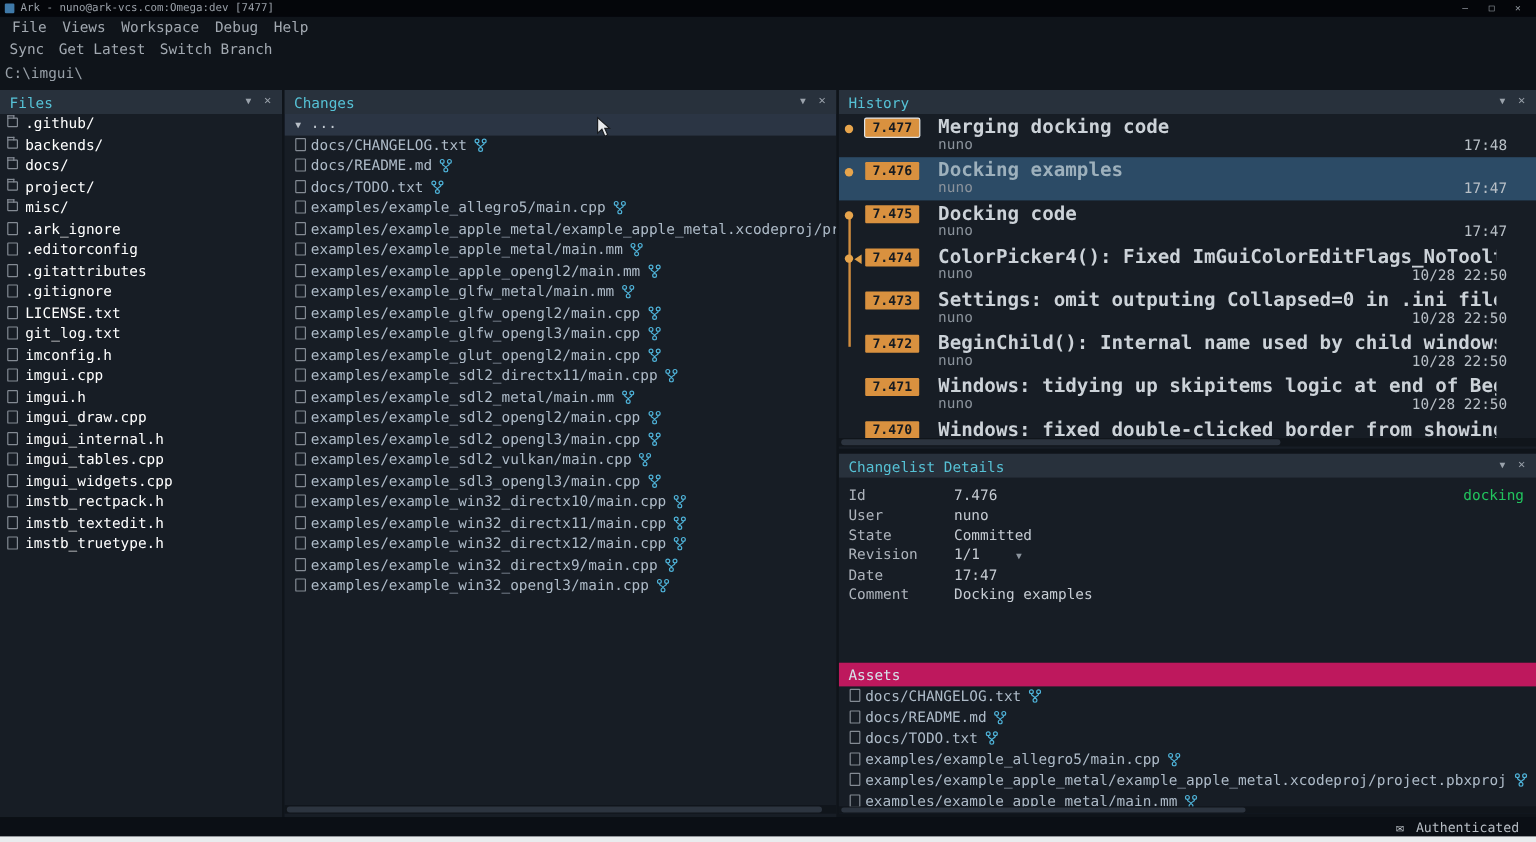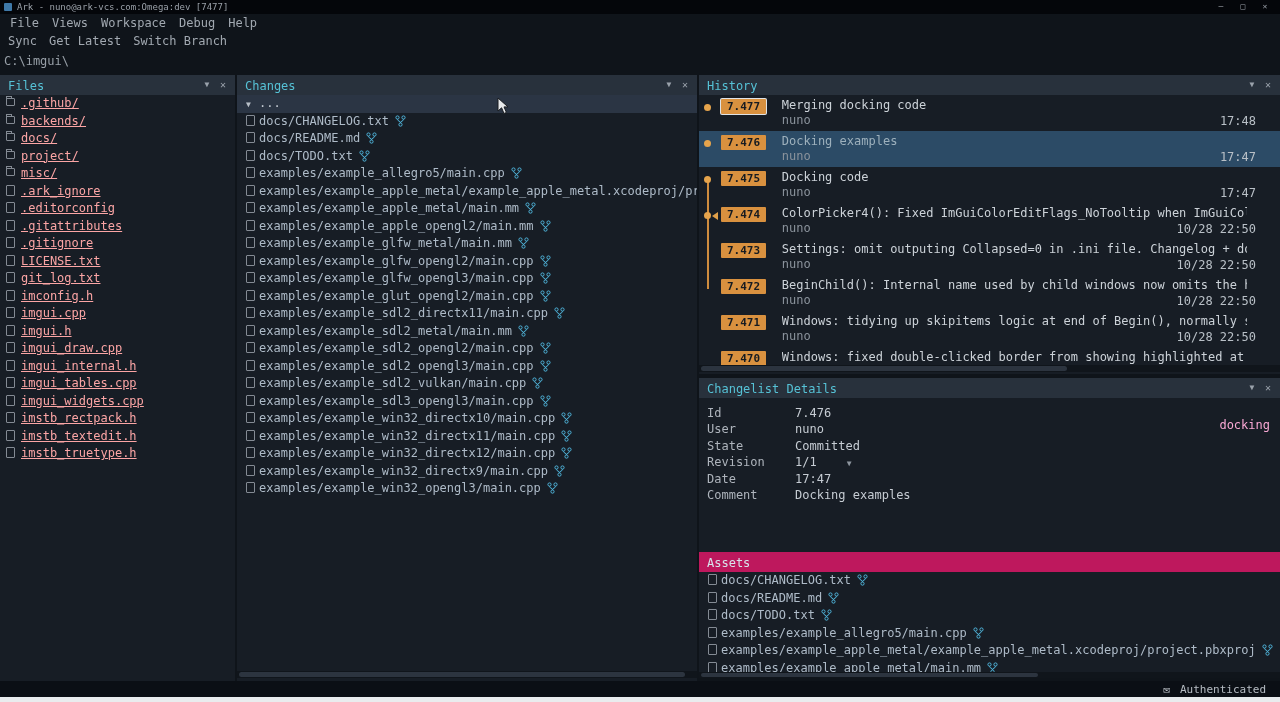--- a/index.html
+++ b/index.html
@@ -24,21 +24,21 @@
   .panel { position:absolute; background:#171d25; overflow:hidden; }
   .phead { position:relative; height:20px; background:#28313c; line-height:20px; }
   .ptitle { margin-left:8px; font-size:12px; color:#56c2d6; }
   .picons { position:absolute; right:4px; top:0; height:20px; display:flex; align-items:center; }
   .picon { width:16px; text-align:center; color:#9aa2ab; font-size:8px; cursor:default; }
   .picon.x { font-size:10px; }
 
   
   .files-panel { left:0; top:75px; width:235px; height:606px; }
   .list { position:absolute; left:0; right:0; top:20px; bottom:0; overflow:hidden; }
-  .frow { height:17.5px; line-height:17.5px; padding-left:6px; font-size:12px; color:#fca5a5; white-space:nowrap; overflow:hidden;text-decoration:underline; }
+  .frow { height:17.5px; line-height:17.5px; padding-left:6px; font-size:12px; color:#ffffff; white-space:nowrap; overflow:hidden; }
   .ficon { display:inline-block; width:9px; height:11px; border:1px solid #848b94; border-radius:1px; margin-right:6px; vertical-align:-1px; }
   .ficon.folder { height:8px; vertical-align:1px; position:relative; }
   .ficon.folder::before { content:""; position:absolute; left:-1px; top:-3px; width:4px; height:2px; border:1px solid #848b94; border-bottom:none; }
 
   
   .changes-panel { left:237px; top:75px; width:460px; height:606px; }
   .crow { height:17.5px; line-height:17.5px; padding-left:9px; font-size:12px; color:#aebbc8; white-space:nowrap; overflow:hidden; position:relative; }
   .crow .ficon { margin-right:4px; }
   .crow.root { background:#2b3544; color:#c3cad2; }
   .expander { display:inline-block; font-size:8px; color:#b9c0c8; width:13px; }
@@ -59,37 +59,37 @@
   .assets-panel .phead { background:#be185d; }
   .assets-panel .ptitle { color:#d7e4ec; }
 
   
   .hrow { position:relative; height:36px; padding:3px 6px 0 22px; white-space:nowrap; overflow:hidden; }
   .hrow.selected { background:#2c4b66; }
   .badge { display:inline-block; vertical-align:top; margin-top:1px; min-width:40px; text-align:center;
            background:#d9913f; color:#161b21; font-size:11px; font-weight:bold; padding:1px 6px; border-radius:1px; }
   .hrow.current .badge { box-shadow:0 0 0 1px #dfe3e7; }
   .htext { display:inline-block; vertical-align:top; margin-left:6px; max-width:465px; overflow:hidden; }
-  .htitle { display:block; font-size:12px; line-height:15px; color:#ccd2d8; }
+  .htitle { display:block; font-size:16px; line-height:15px; color:#ccd2d8;font-weight:bold; }
   .hrow.selected .htitle { color:#9db0bc; }
   .hauthor { display:block; font-size:12px; line-height:15px; color:#8b939c; }
   .htime { position:absolute; right:24px; top:19px; font-size:12px; color:#b9c0c7; }
   .dot { display:none; position:absolute; left:5px; top:9px; width:7px; height:7px; border-radius:50%; background:#e6a44c; z-index:2; }
   .hrow.graph .dot { display:block; }
   .merge-marker { display:none; position:absolute; left:13px; top:9px; width:0; height:0;
                   border-top:4px solid transparent; border-bottom:4px solid transparent; border-right:6px solid #e0a04a; }
   .hrow.merge .merge-marker { display:block; }
   .graph-line { position:absolute; left:8px; top:106px; width:2px; height:108px; background:#cf8c3e; z-index:1; }
 
   
   .dfields { position:absolute; left:0; right:0; top:20px; bottom:0; padding-top:7px; }
   .drow { position:relative; height:16.4px; line-height:16.4px; padding-left:8px; font-size:12px; white-space:nowrap; }
   .dlabel { display:inline-block; width:88px; color:#aeb4bc; }
   .dvalue { color:#c6ccd3; }
-  .dbranch { position:absolute; right:10px; color:#f9a8d4;margin-top:12px; }
+  .dbranch { position:absolute; right:10px; color:#22c55e; }
   .combo-arrow { display:inline-block; margin-left:30px; font-size:8px; color:#8d959e; }
   .drow.comment { height:auto; }
 
   
   .statusbar { position:absolute; left:0; right:0; top:681px; height:16px; background:#0b0f15; }
   .status-right { position:absolute; right:14px; top:0; height:16px; display:flex; align-items:center; gap:10px; }
   .mail-icon { font-size:11px; color:#c0c6cc; }
   .auth-text { font-size:11px; color:#b6bcc3; }
   .bottom-strip { position:absolute; left:0; top:697px; right:0; height:5px; background:#e9ecee; }
 

